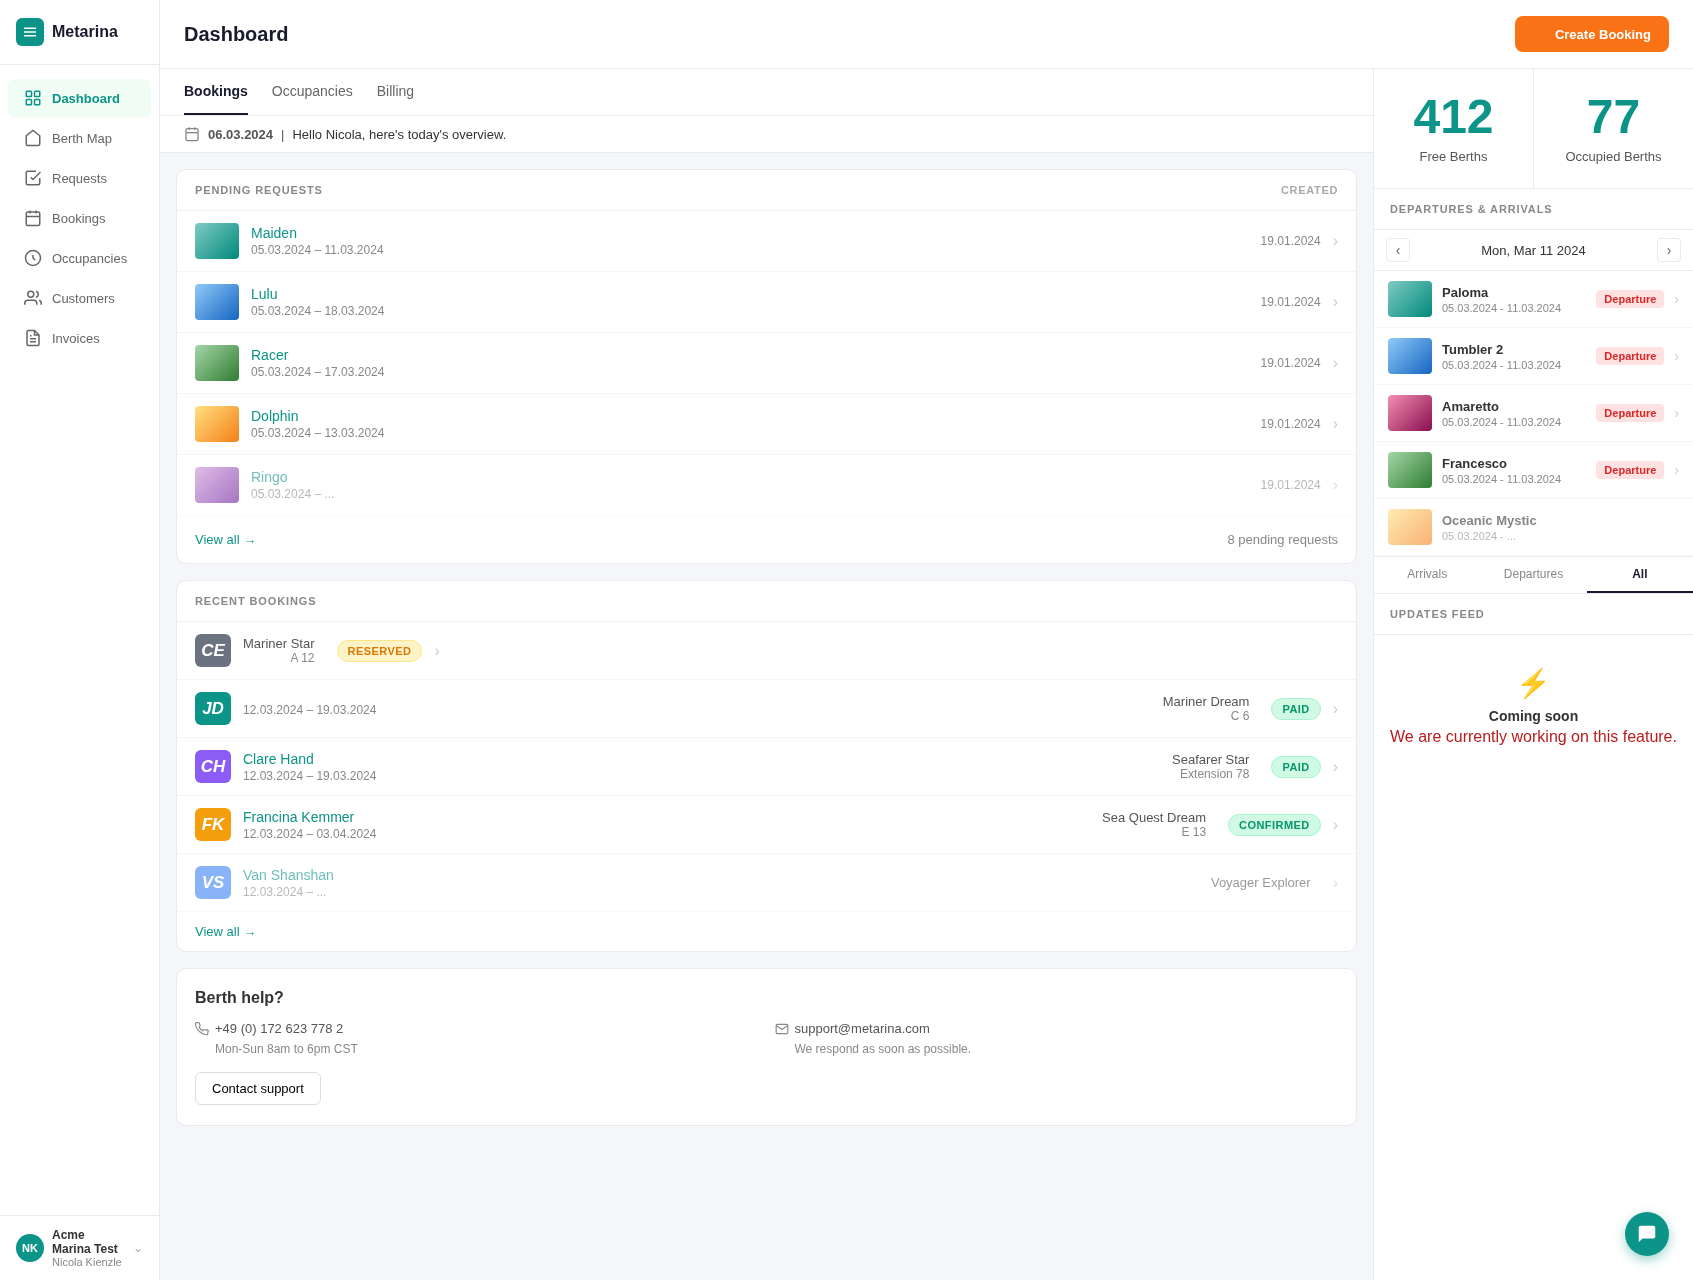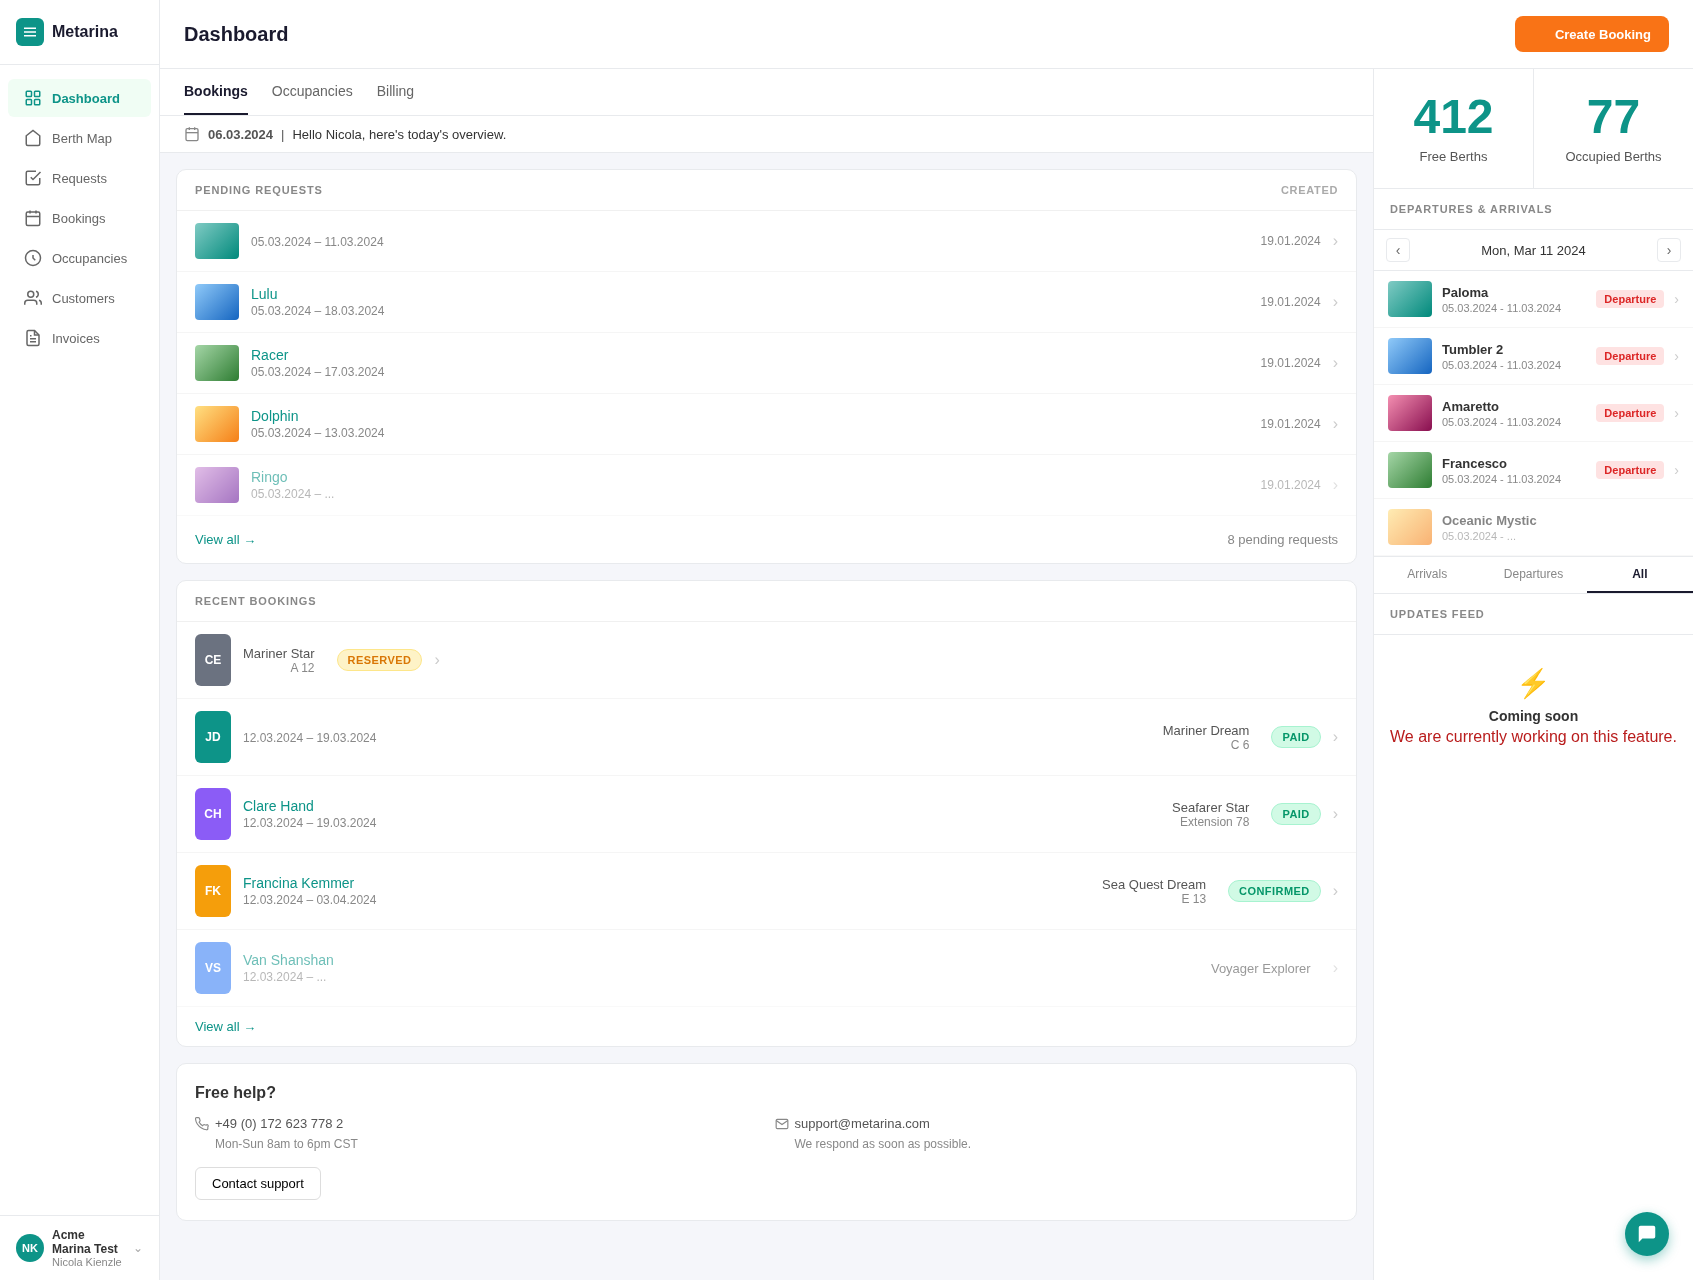--- a/index.html
+++ b/index.html
@@ -56,21 +56,21 @@
     .thumb-placeholder { width: 100%; height: 100%; background: linear-gradient(135deg, #80cbc4, #4db6ac); }
     .request-info { flex: 1; }
     .request-name { font-size: 14px; font-weight: 500; color: #0d9488; }
     .request-date { font-size: 12px; color: #888; margin-top: 2px; }
     .request-created { font-size: 12px; color: #888; }
     .request-chevron { color: #ccc; font-size: 16px; }
     .view-all { padding: 12px 18px; font-size: 13px; color: #0d9488; cursor: pointer; display: flex; align-items: center; gap: 4px; }
 
     
     .booking-item { display: flex; align-items: center; padding: 12px 18px; border-bottom: 1px solid #f5f5f5; gap: 12px; cursor: pointer; }
-    .booking-avatar { width: 36px; height: 52px; border-radius: 6px; display: flex; align-items: center; justify-content: center; font-size: 12px; font-weight: 700; color: #fff; flex-shrink: 0; }
+    .booking-avatar { width: 36px; height: 33px; border-radius: 6px; display: flex; align-items: center; justify-content: center; font-size: 17px; font-weight: 700; color: #fff; flex-shrink: 0; font-style: italic; }
     .booking-info { flex: 1; }
     .booking-name { font-size: 14px; font-weight: 500; color: #0d9488; }
     .booking-date { font-size: 12px; color: #888; margin-top: 2px; }
     .booking-vessel { text-align: right; font-size: 12px; color: #555; margin-right: 10px; }
     .booking-vessel-name { font-size: 13px; font-weight: 500; }
     .booking-vessel-berth { font-size: 12px; color: #888; }
     .status-badge { padding: 4px 10px; border-radius: 20px; font-size: 11px; font-weight: 700; letter-spacing: 0.04em; }
     .status-reserved { background: #fef3c7; color: #d97706; border: 1px solid #fde68a; }
     .status-paid { background: #d1fae5; color: #059669; border: 1px solid #a7f3d0; }
     .status-confirmed { background: #d1fae5; color: #059669; border: 1px solid #a7f3d0; }
@@ -245,20 +245,21 @@
         <div class="section-header">
           <span class="section-title">PENDING REQUESTS</span>
           <span class="created-label">CREATED</span>
         </div>
 
         <div class="request-item">
           <div class="request-thumb">
               <div class="thumb-placeholder" style="background:linear-gradient(135deg,#80cbc4,#00897b)"></div>
             </div>
           <div class="request-info">
+            <div class="request-name">Maiden</div>
             <div class="request-date">05.03.2024 – 11.03.2024</div>
           </div>
           <div class="request-created">19.01.2024</div>
           <span class="request-chevron">›</span>
         </div>
         <div class="request-item">
           <div class="request-thumb">
               <div class="thumb-placeholder" style="background:linear-gradient(135deg,#90caf9,#1565c0)"></div>
             </div>
           <div class="request-info">
@@ -367,21 +368,21 @@
           </div>
           <div class="booking-vessel">
             <div class="booking-vessel-name">Voyager Explorer</div>
           </div>
           <span class="booking-chevron">›</span>
         </div>
         <div class="view-all">View all →</div>
       </div>
 
       <div class="help-section">
-        <div class="help-title">Free help?</div>
+        <div class="help-title">Berth help?</div>
         <div class="help-grid">
           <div class="help-col">
             <div class="help-line">
               <svg viewBox="0 0 24 24" fill="none" stroke="#888" stroke-width="2">
                   <path d="M22 16.92v3a2 2 0 01-2.18 2 19.79 19.79 0 01-8.63-3.07A19.5 19.5 0 013.95 12a19.79 19.79 0 01-3.07-8.67A2 2 0 012.86 1h3a2 2 0 012 1.72c.127.96.361 1.903.7 2.81a2 2 0 01-.45 2.11L7.09 8.91a16 16 0 006 6l1.27-1.27a2 2 0 012.11-.45c.907.339 1.85.573 2.81.7A2 2 0 0122 16.92z"></path>
                 </svg>
               <span>+49 (0) 172 623 778 2</span>
             </div>
             <div class="help-sub">Mon-Sun 8am to 6pm CST</div>
           </div>

